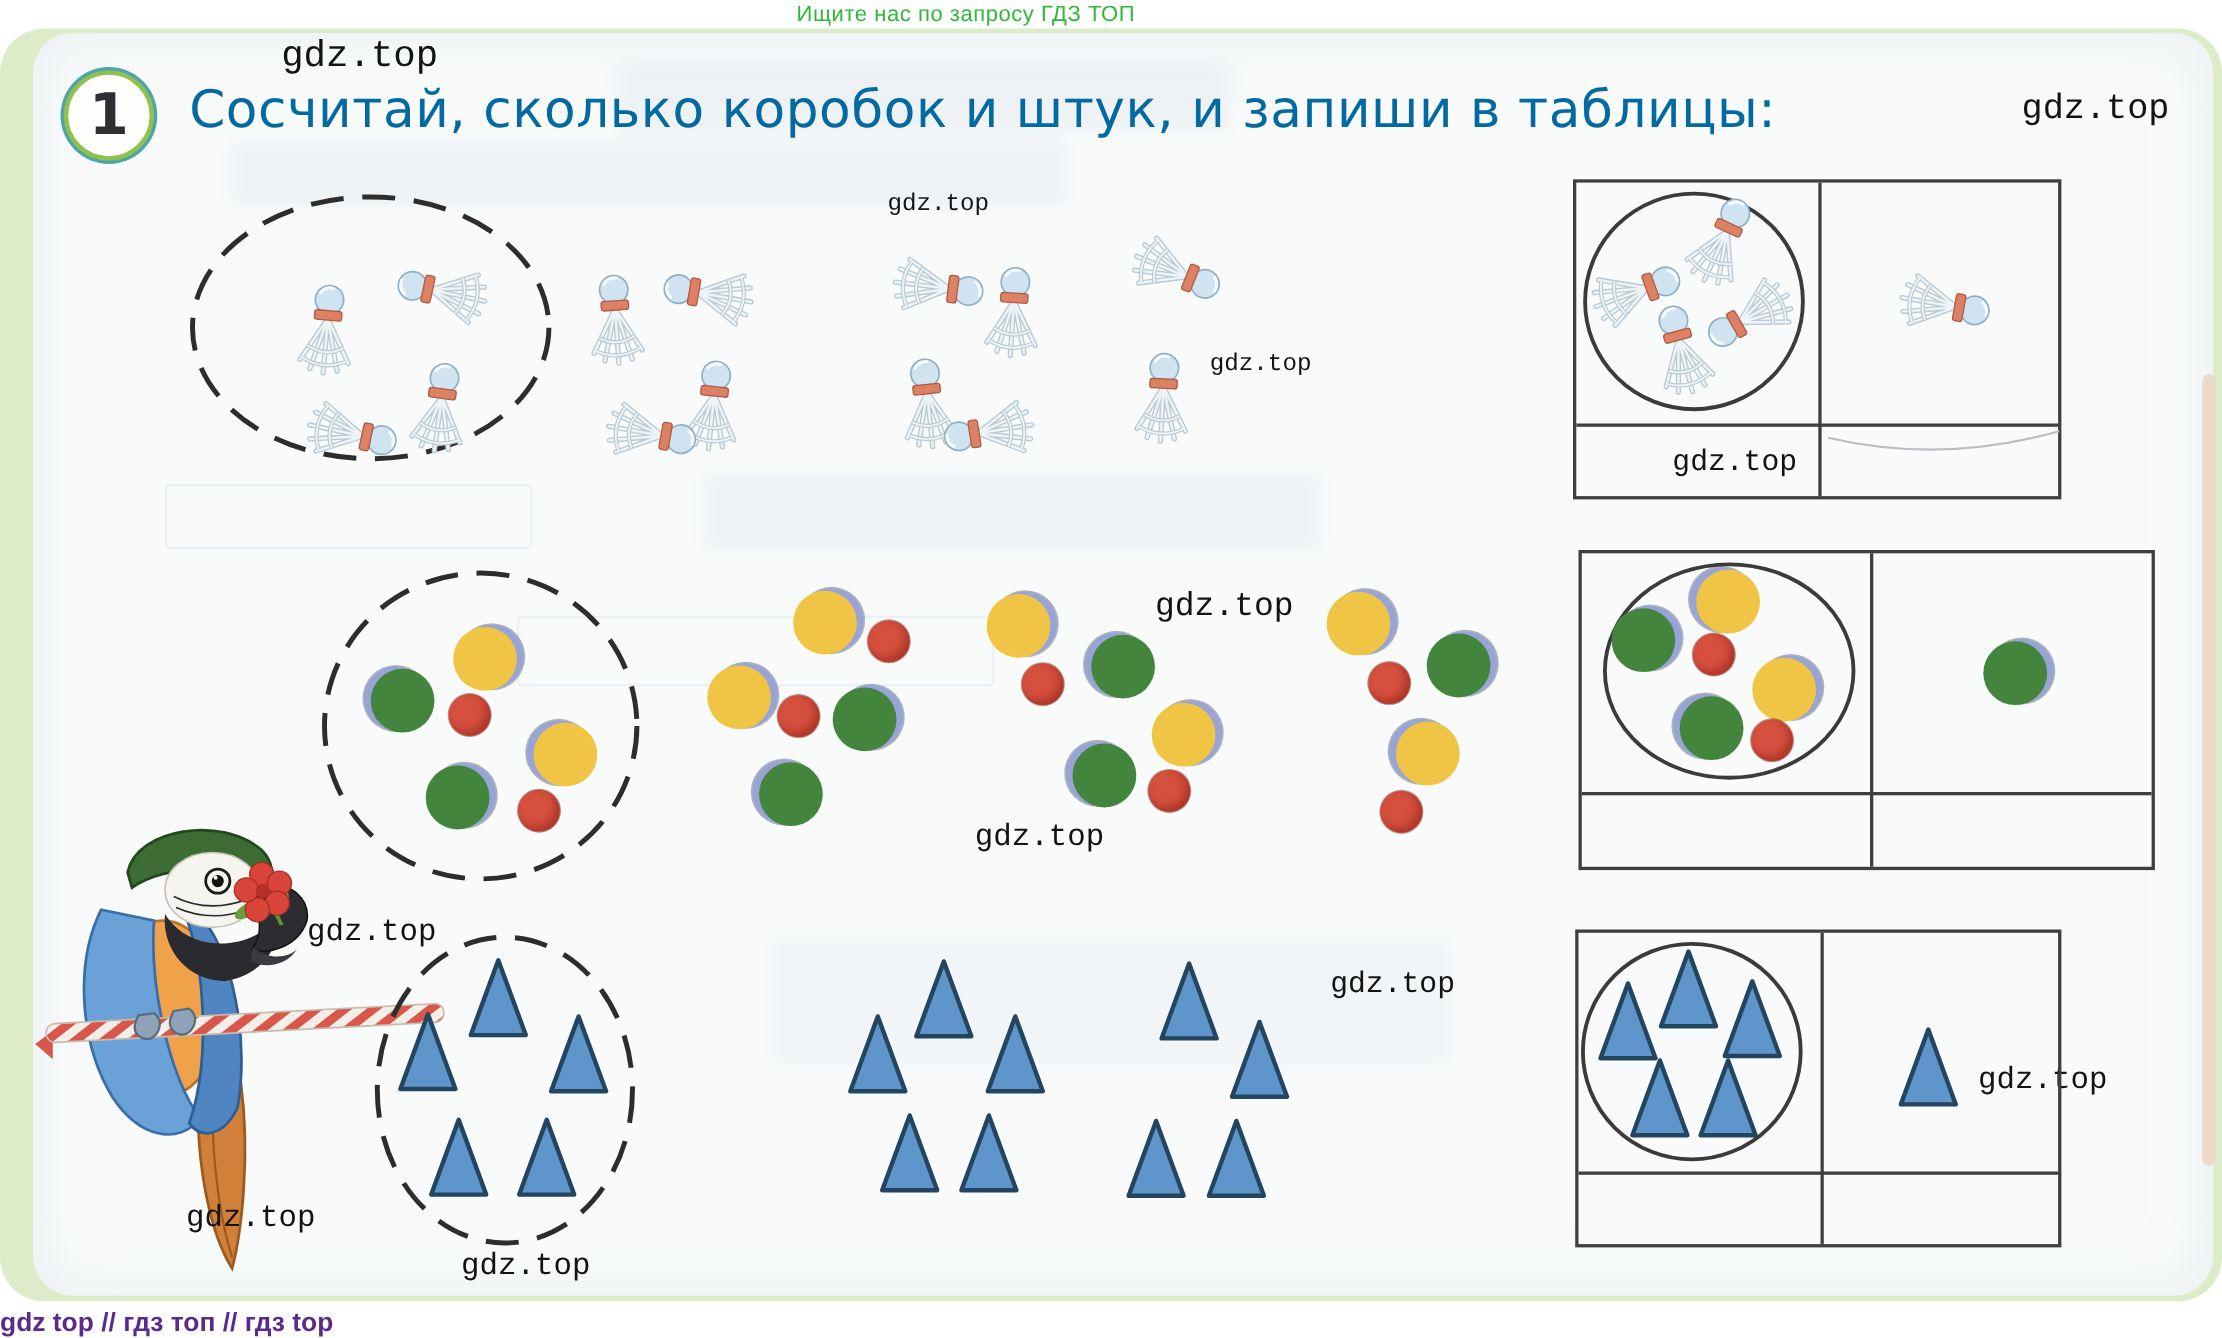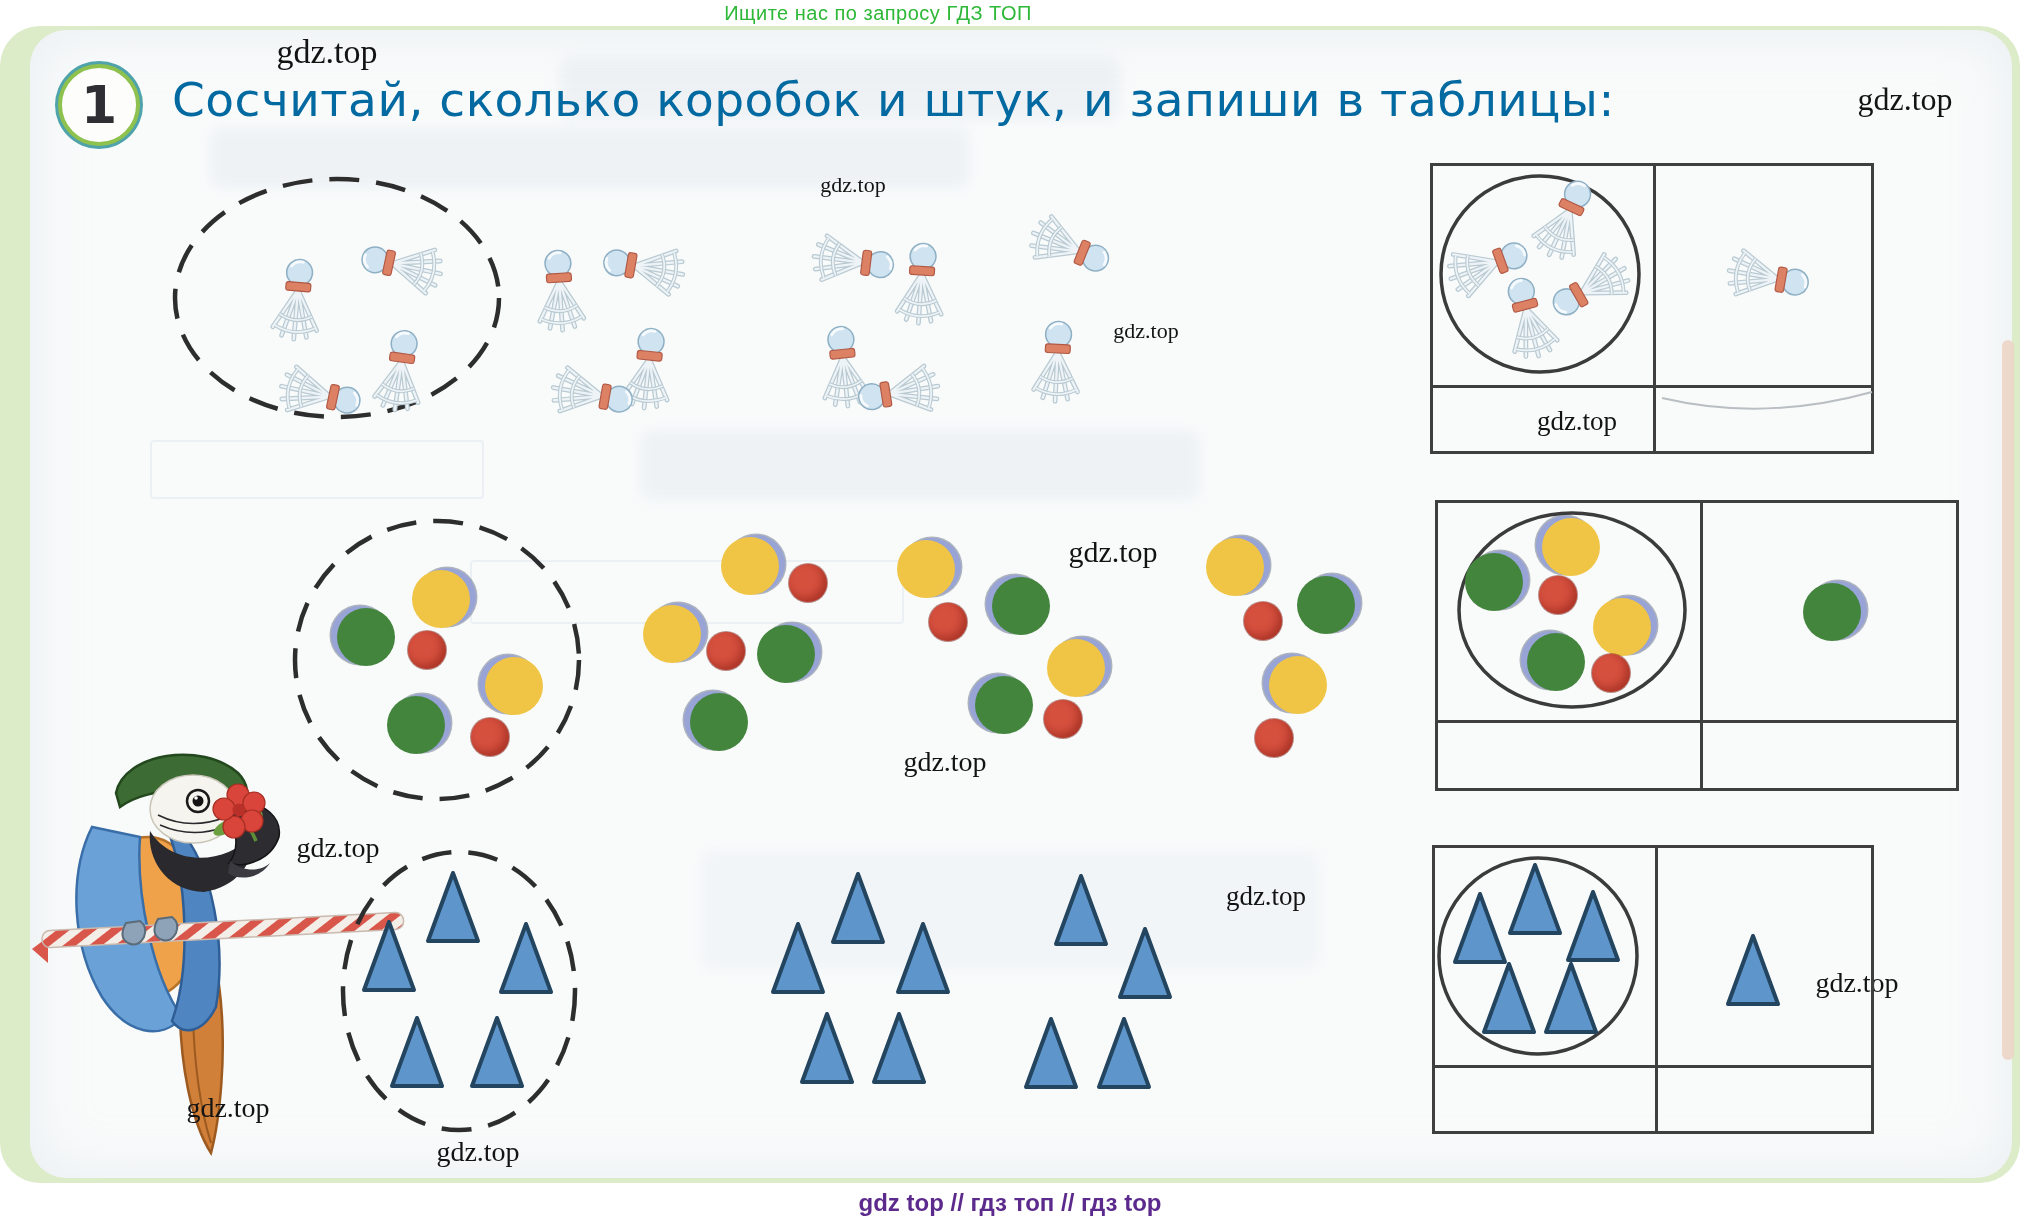--- a/index.html
+++ b/index.html
@@ -6,32 +6,32 @@
   #stage{position:relative;width:2020px;height:1216px;overflow:hidden;
          font-family:"Liberation Sans",sans-serif;background:#ffffff;}
   .abs{position:absolute;}
   
   #frame{position:absolute;left:0;top:26px;width:2020px;height:1157px;background:#dcebc8;border-radius:40px;}
   #sheet{position:absolute;left:30px;top:30px;width:1982px;height:1148px;background:#f9fbfb;border-radius:36px;
          box-shadow:inset 0 0 60px rgba(190,205,215,.25);}
   #page-edge{position:absolute;left:2002px;top:340px;width:12px;height:720px;background:#ecd3c4;opacity:.85;border-radius:6px;}
   
   .site-header{position:absolute;left:0;top:2px;width:1756px;text-align:center;font-size:20px;letter-spacing:.5px;}
-  .site-footer{position:absolute;left:0;top:1189px;width:2020px;text-align:center;font-size:24px;font-weight:bold;}
+  .site-footer{position:absolute;left:0;top:1189px;width:2020px;text-align:left;font-size:24px;font-weight:bold;}
   
   #task-badge{position:absolute;left:58px;top:64px;width:74px;height:74px;border-radius:50%;
       background:#fdfefc;border:4px solid #8fc14e;box-shadow:0 0 0 3px #4fa3ab;
       display:flex;align-items:center;justify-content:center;
       font-family:"DejaVu Sans",sans-serif;font-weight:bold;font-size:52px;color:#2e2e33;}
   
   #task-title{position:absolute;left:172px;top:72px;width:1660px;font-family:"DejaVu Sans",sans-serif;
       font-size:47px;color:#46464b;letter-spacing:.5px;white-space:nowrap;}
   
   .wm{position:absolute;transform:translate(-50%,-50%);color:#131313;white-space:nowrap;
-      font-family:Liberation Serif, serif;}
+      font-family:Liberation Mono, monospace;}
   
   .icon{position:absolute;overflow:visible;}
   
   .ball{position:absolute;border-radius:50%;background:#98a3d6;box-shadow:0 0 0 1.5px rgba(60,72,100,.40);}
   .ball i{position:absolute;inset:0;border-radius:50%;background:var(--c);transform:translate(-6px,2px);}
   .ball.flip i{transform:translate(6px,2px);}
   .ball.r{background:#d6503e;box-shadow:inset -4px -4px 8px rgba(120,20,10,.45), 0 0 0 1px rgba(120,30,20,.5);}
   
   .tbl{position:absolute;border:3.5px solid #3f3f3f;background:transparent;}
   .tbl .vline{position:absolute;top:0;bottom:0;width:3.5px;background:#3f3f3f;}

